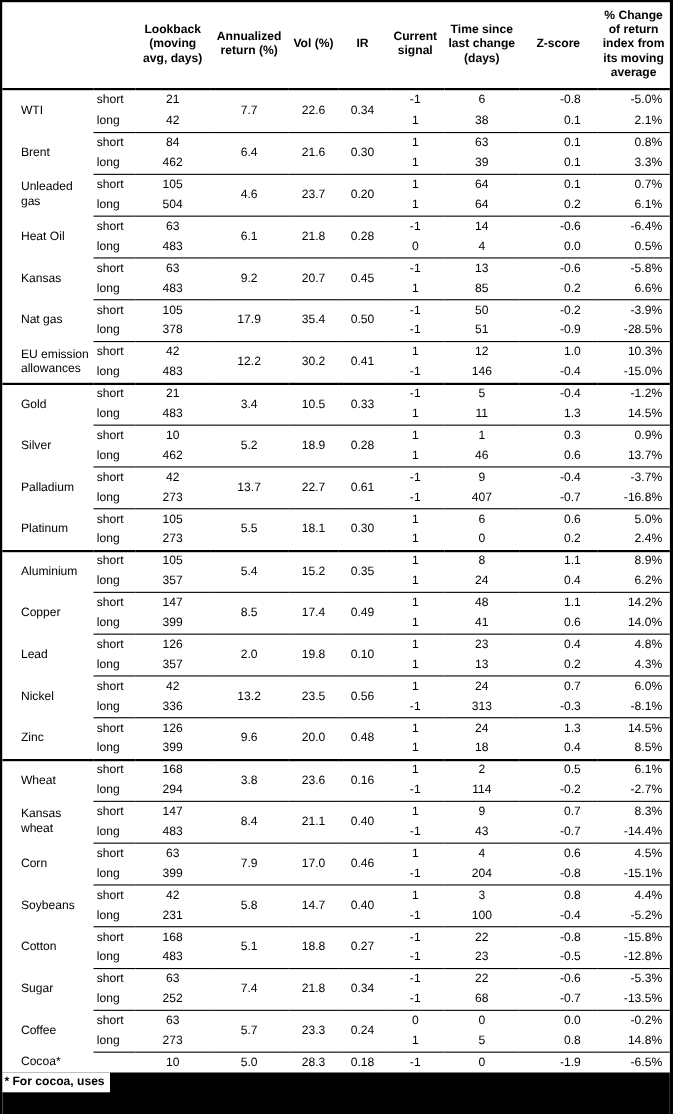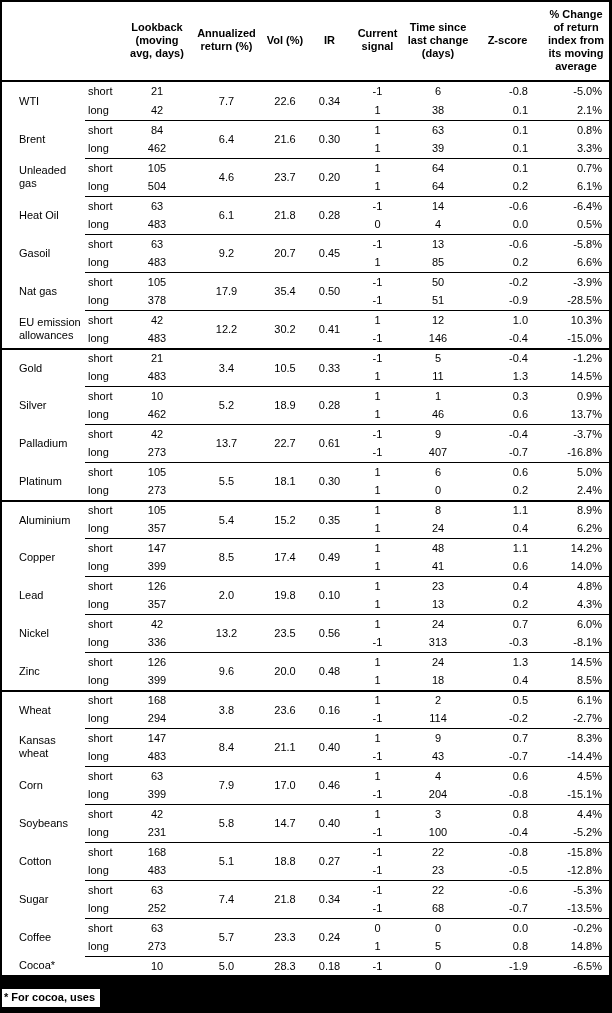--- a/index.html
+++ b/index.html
@@ -20,21 +20,21 @@
   td.cname { text-align:left; padding-left:17px; white-space:normal; }
   td.cterm { text-align:left; padding-left:3px;margin-top:40px; }
   td.cnum  { text-align:center; }
   td.czs   { text-align:right; padding-right:15px; }
   td.cpct  { text-align:right; padding-right:7px; }
   tr.group-top > td { border-top:1px solid #000; }
   tr.group-top > td.cname { border-top:none; }
   tr.section-top > td, tr.section-top > td.cname { border-top:2px solid #000; }
   .footer { flex:1; background:#000; position:relative; min-height:14px; }
   .footnote-box {
-    position:absolute; left:0; top:14px; background:#fff;
+    position:absolute; left:0; top:0; background:#fff;
     font-size:11px; font-weight:bold; line-height:14px;
     padding:1px 5px 3px 2px; white-space:nowrap;
   }
 </style>
 </head>
 <body>
 
 <div class="frame">
   <table>
     <colgroup>
@@ -138,21 +138,21 @@
         </tr>
         <tr>
           <td class="cterm">long</td>
           <td class="cnum">483</td>
           <td class="cnum">0</td>
           <td class="cnum">4</td>
           <td class="czs">0.0</td>
           <td class="cpct">0.5%</td>
         </tr>
         <tr class="group-top">
-          <td class="cname" rowspan="2">Gasoil</td>
+          <td class="cname" rowspan="2">Kansas</td>
           <td class="cterm">short</td>
           <td class="cnum">63</td>
           <td class="cnum" rowspan="2">9.2</td>
           <td class="cnum" rowspan="2">20.7</td>
           <td class="cnum" rowspan="2">0.45</td>
           <td class="cnum">-1</td>
           <td class="cnum">13</td>
           <td class="czs">-0.6</td>
           <td class="cpct">-5.8%</td>
         </tr>

